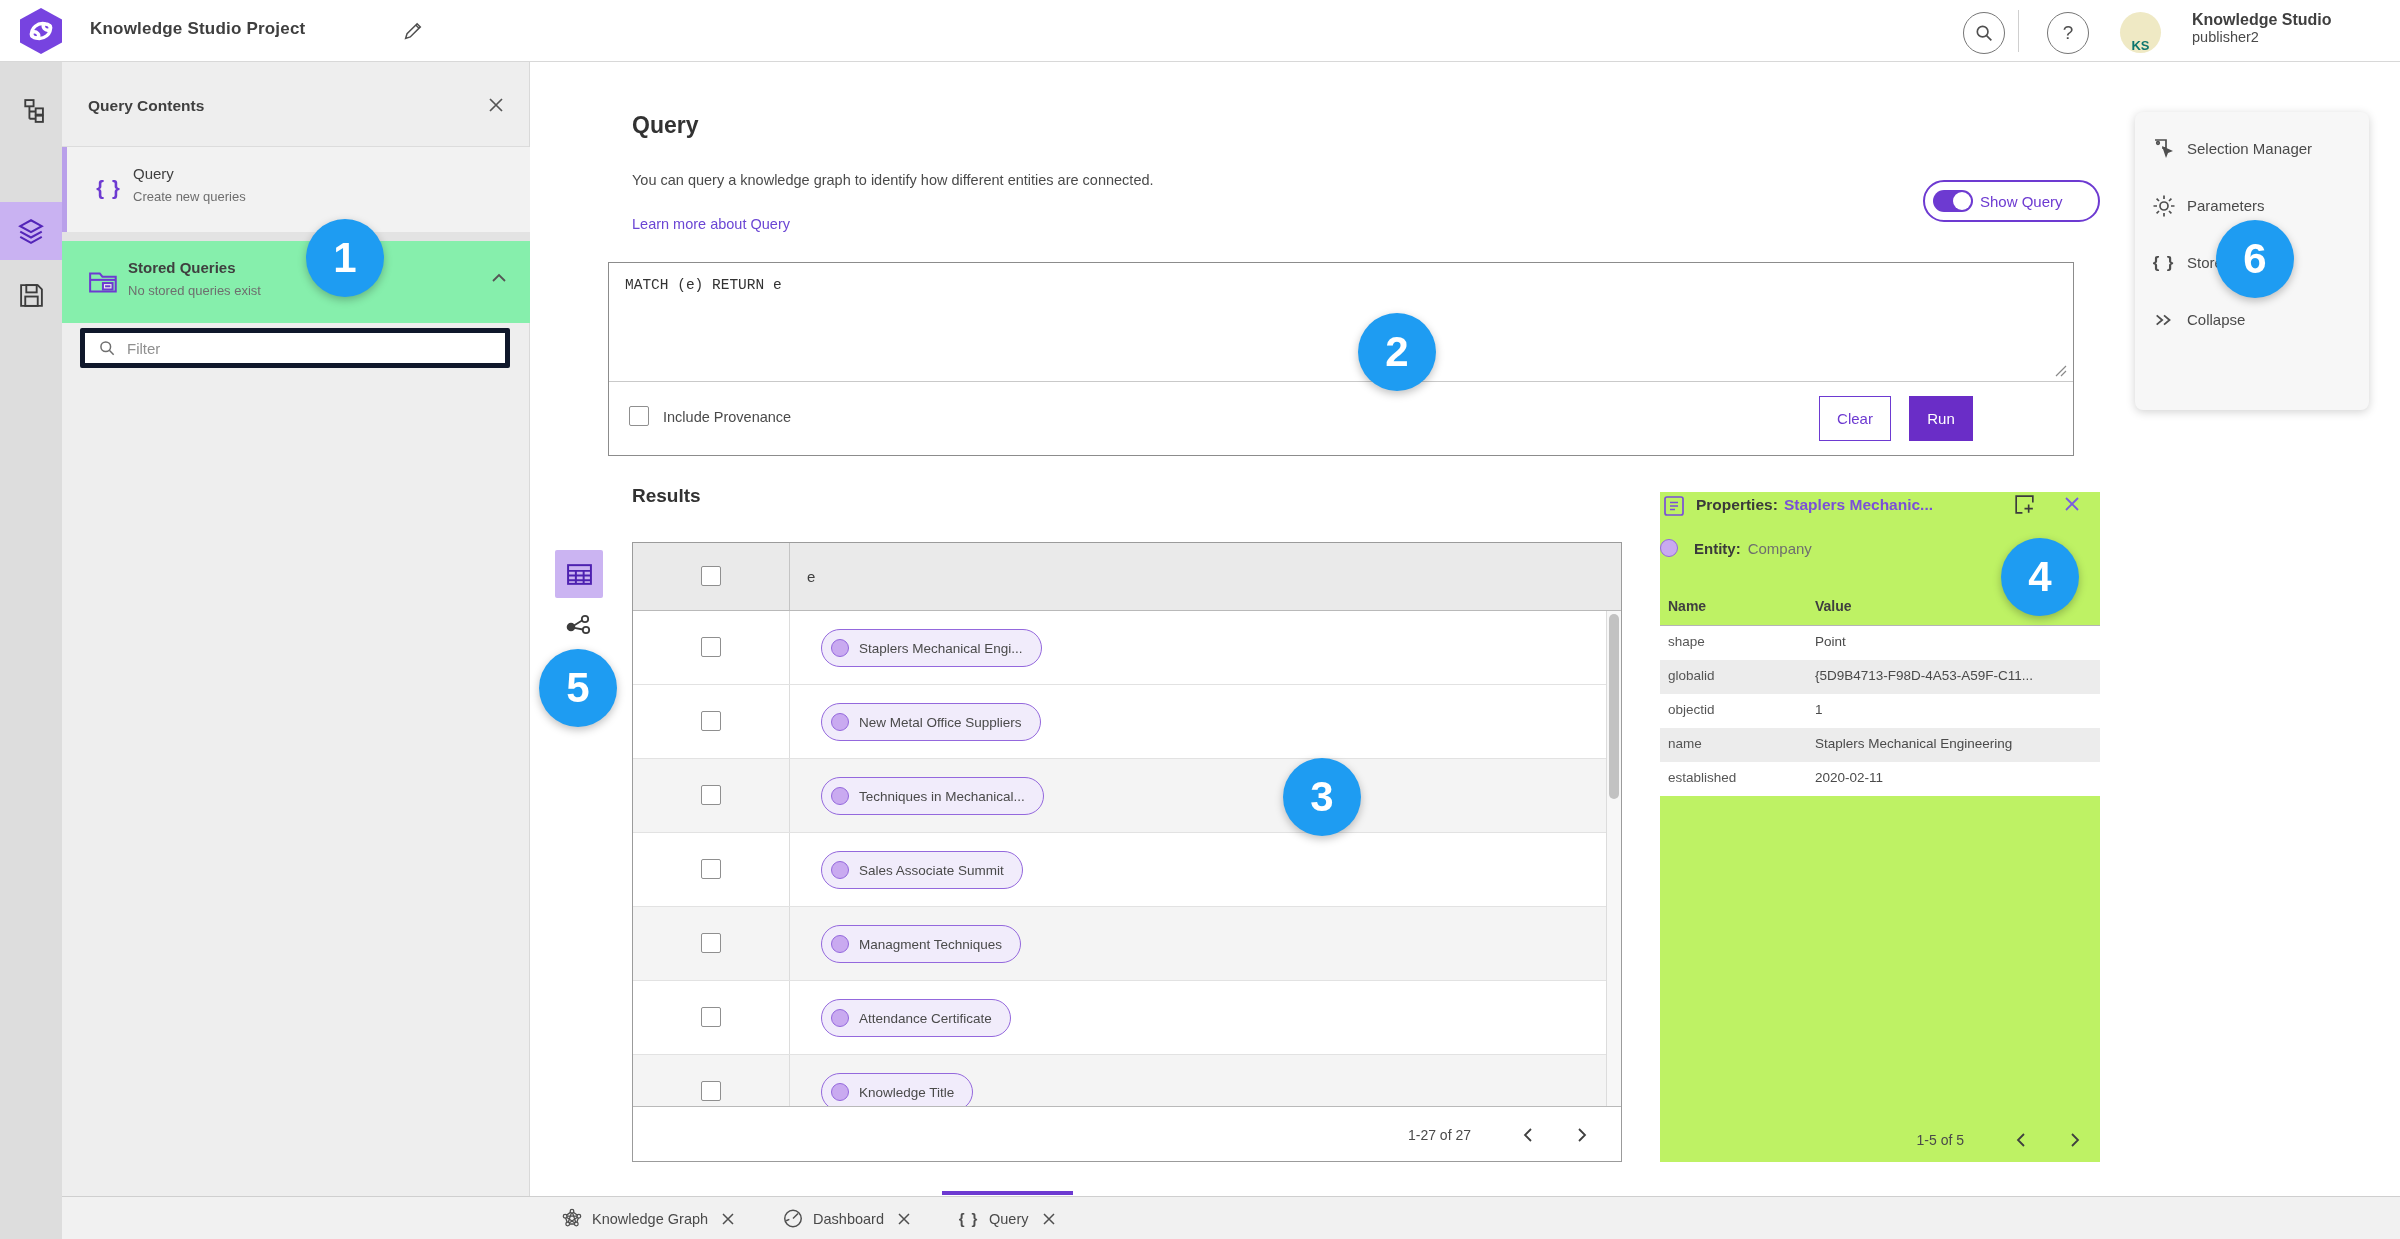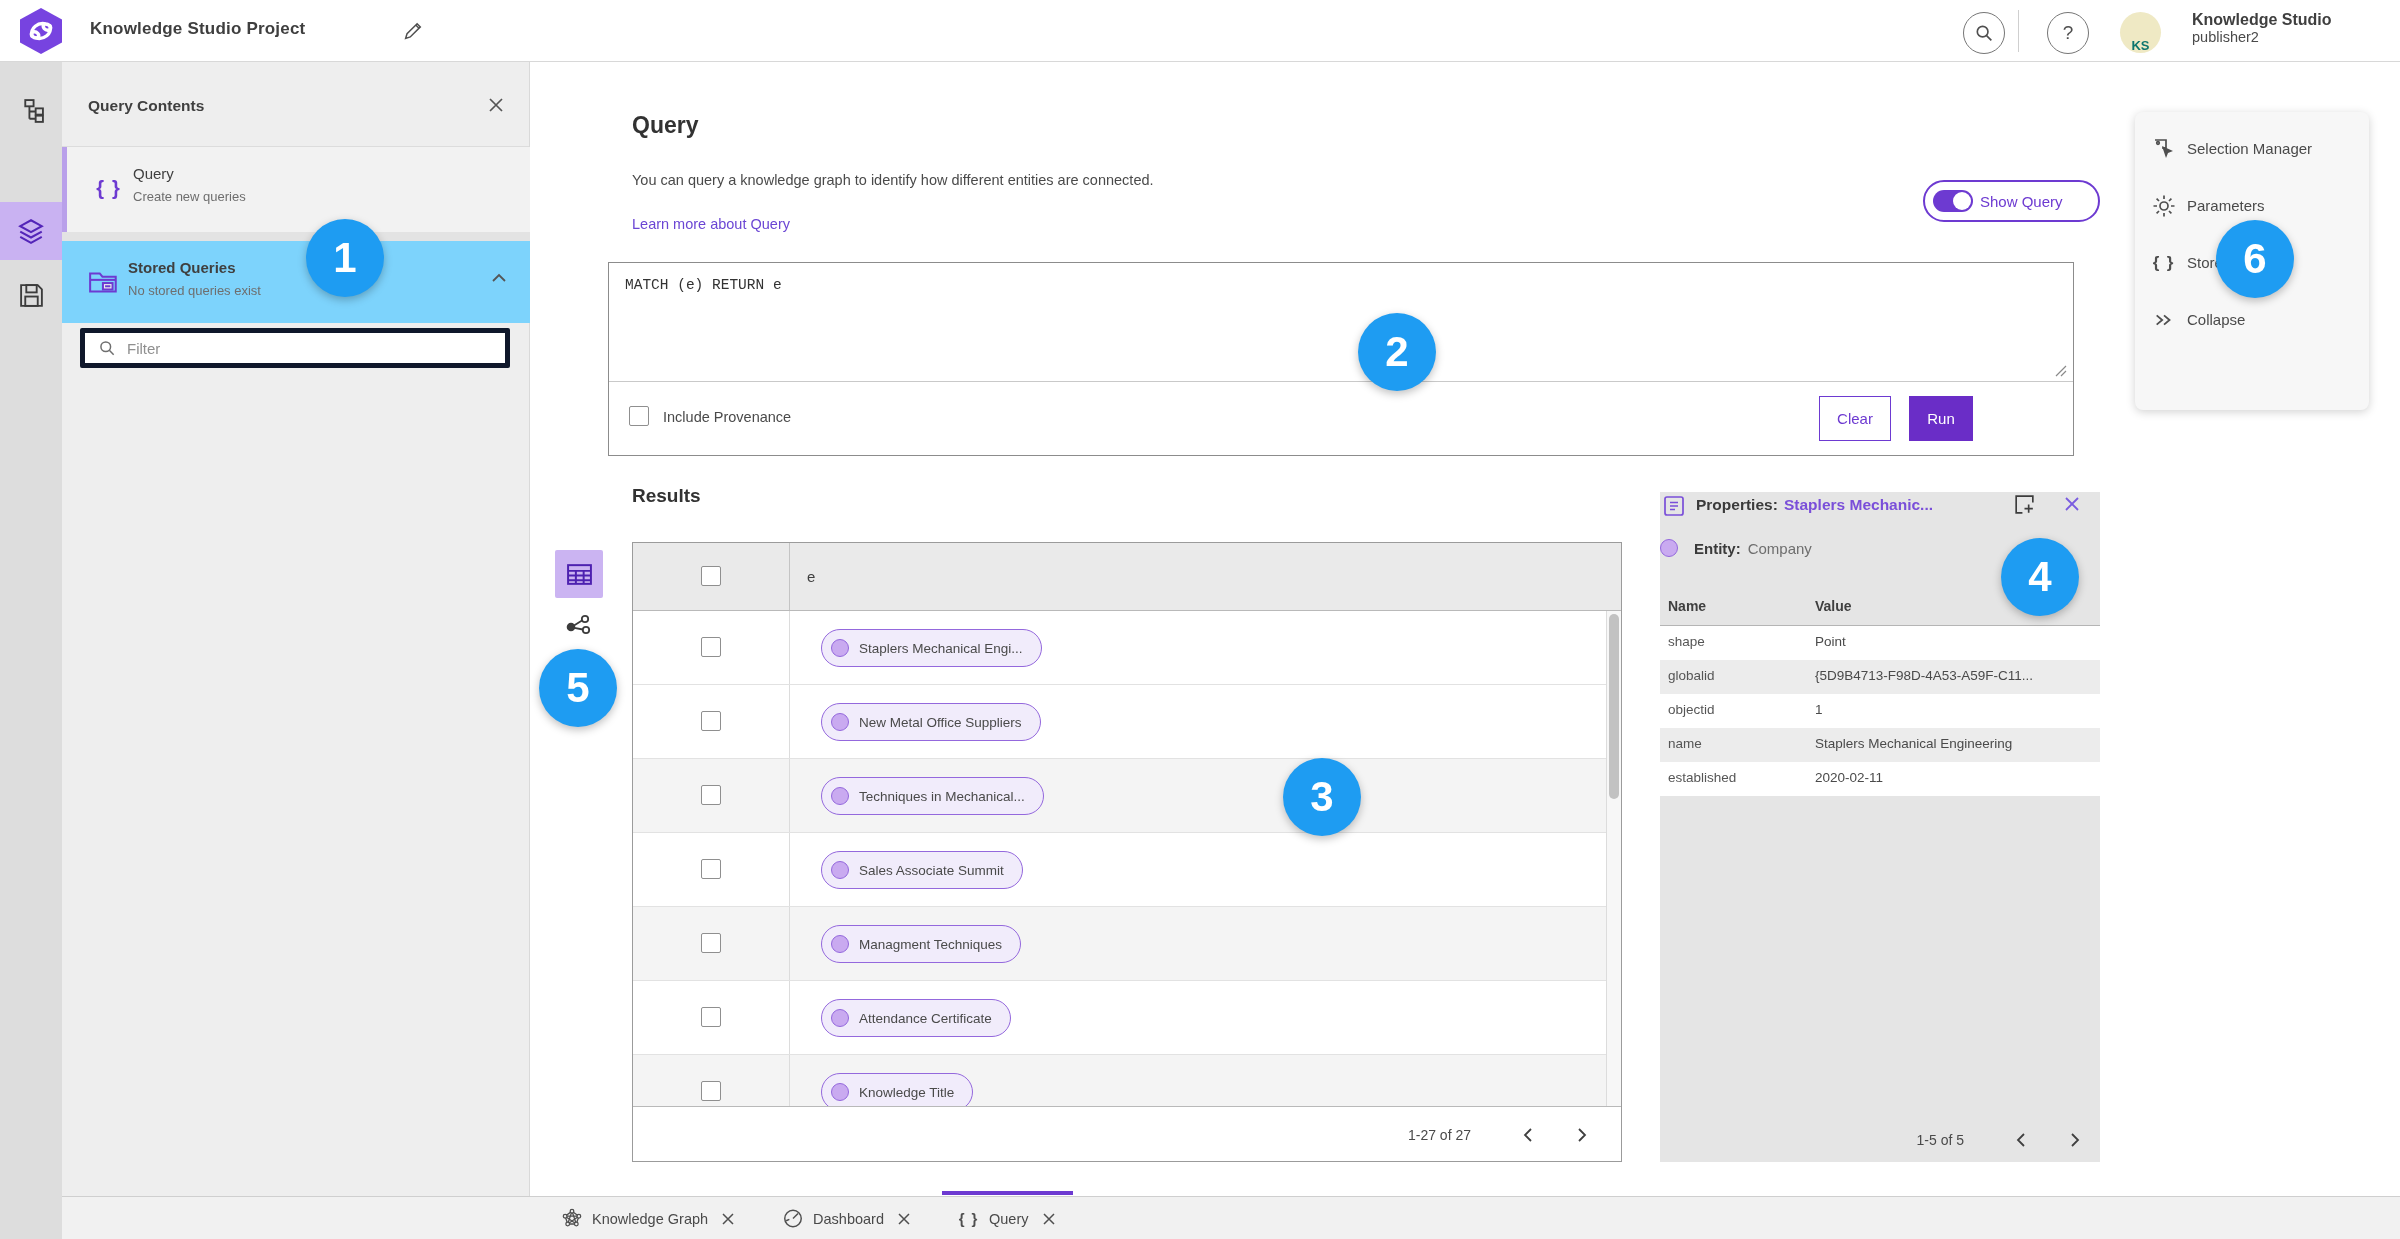--- a/index.html
+++ b/index.html
@@ -25,21 +25,21 @@
   .rail-btn.selected { background:#c9b2f2; color:#5325b8; }
 
   
   .contents { position:absolute; left:62px; top:62px; width:468px; height:1134px; background:#eeeeee; border-right:1px solid #d9d9d9; }
   .contents-header { position:relative; height:85px; border-bottom:1px solid #dcdcdc; }
   .contents-title { position:absolute; left:26px; top:35px; font-size:15.5px; font-weight:700; color:#3f3f3f; }
   .contents-close { position:absolute; right:22px; top:32px; width:22px; height:22px; color:#555; display:flex; align-items:center; justify-content:center; }
   .citem { position:absolute; left:0; width:468px; background:#f2f2f2; }
   .citem.query-item { top:85px; height:85px; border-left:5px solid #b9a0ea; }
   .gap-strip { position:absolute; left:0; top:170px; width:468px; height:9px; background:#e3e3e3; }
-  .citem.stored-item { top:179px; height:82px; background:#7dd3fc; }
+  .citem.stored-item { top:179px; height:82px; background:#86efac; }
   .citem .ic { position:absolute; left:25px; top:24px; width:34px; height:34px; color:#6d3ad1; display:flex; align-items:center; justify-content:center; }
   .citem .lbl { position:absolute; left:66px; top:18px; font-size:15px; color:#3f3f3f; }
   .citem .sub { position:absolute; left:66px; top:42px; font-size:13px; color:#6e6e6e; }
   .chev-up { position:absolute; right:22px; top:28px; width:18px; height:18px; color:#555; }
   .filter-wrap { position:absolute; left:18px; top:266px; width:430px; height:40px; background:#fff; border:5px solid #0f172a; border-radius:2px; display:flex; align-items:center; }
   .filter-wrap .s-ic { margin-left:12px; width:20px; height:20px; color:#6e6e6e; flex:none; }
   .filter-input { border:none; outline:none; background:transparent; margin-left:10px; width:370px; font-size:15px; color:#4a4a4a; font-family:"Liberation Sans",sans-serif; }
   .filter-input::placeholder { color:#8f8f8f; }
 
   
@@ -83,21 +83,21 @@
   .scrollbar { position:absolute; right:0; top:68px; width:15px; height:495px; background:#f7f7f7; border-left:1px solid #dcdcdc; }
   .scroll-thumb { position:absolute; left:2px; top:3px; width:10px; height:185px; background:#c2c2c2; border-radius:6px; }
   .rt-footer { position:absolute; left:0; top:563px; width:988px; height:55px; border-top:1px solid #b9b9b9; background:#fff; }
   .pag { position:absolute; display:flex; align-items:center; font-size:14px; color:#4a4a4a; }
   .rt-footer .pag { right:28px; top:16px; }
   .pag .chev { width:24px; height:24px; color:#3f3f3f; display:flex; align-items:center; justify-content:center; }
   .pag .chev.left { margin-left:46px; }
   .pag .chev.right { margin-left:28px; }
 
   
-  .props { position:absolute; left:1660px; top:492px; width:440px; height:670px; background:#e5e5e5; }
+  .props { position:absolute; left:1660px; top:492px; width:440px; height:670px; background:#bef264; }
   .props-hdr { position:relative; height:34px; }
   .props-icon { position:absolute; left:2px; top:2px; width:24px; height:24px; color:#7a4fd9; }
   .props-title { position:absolute; left:36px; top:4px; font-size:15.5px; font-weight:700; color:#3a3a3a; }
   .props-link { position:absolute; left:124px; top:4px; font-size:15.5px; font-weight:700; color:#7a4fd9; cursor:pointer; }
   .addwin-btn { position:absolute; left:352px; top:0; width:26px; height:26px; color:#3c3c3c; }
   .props-close { position:absolute; left:402px; top:2px; width:22px; height:22px; color:#7a5ce0; }
   .entity-row { position:absolute; left:0; top:44px; height:24px; display:flex; align-items:center; }
   .entity-dot { width:18px; height:18px; border-radius:50%; background:#c9aaf0; border:1.5px solid #9468dd; }
   .entity-label { margin-left:16px; font-size:15px; font-weight:700; color:#3a3a3a; }
   .entity-type { margin-left:7px; font-size:15px; color:#6e6e6e; }

